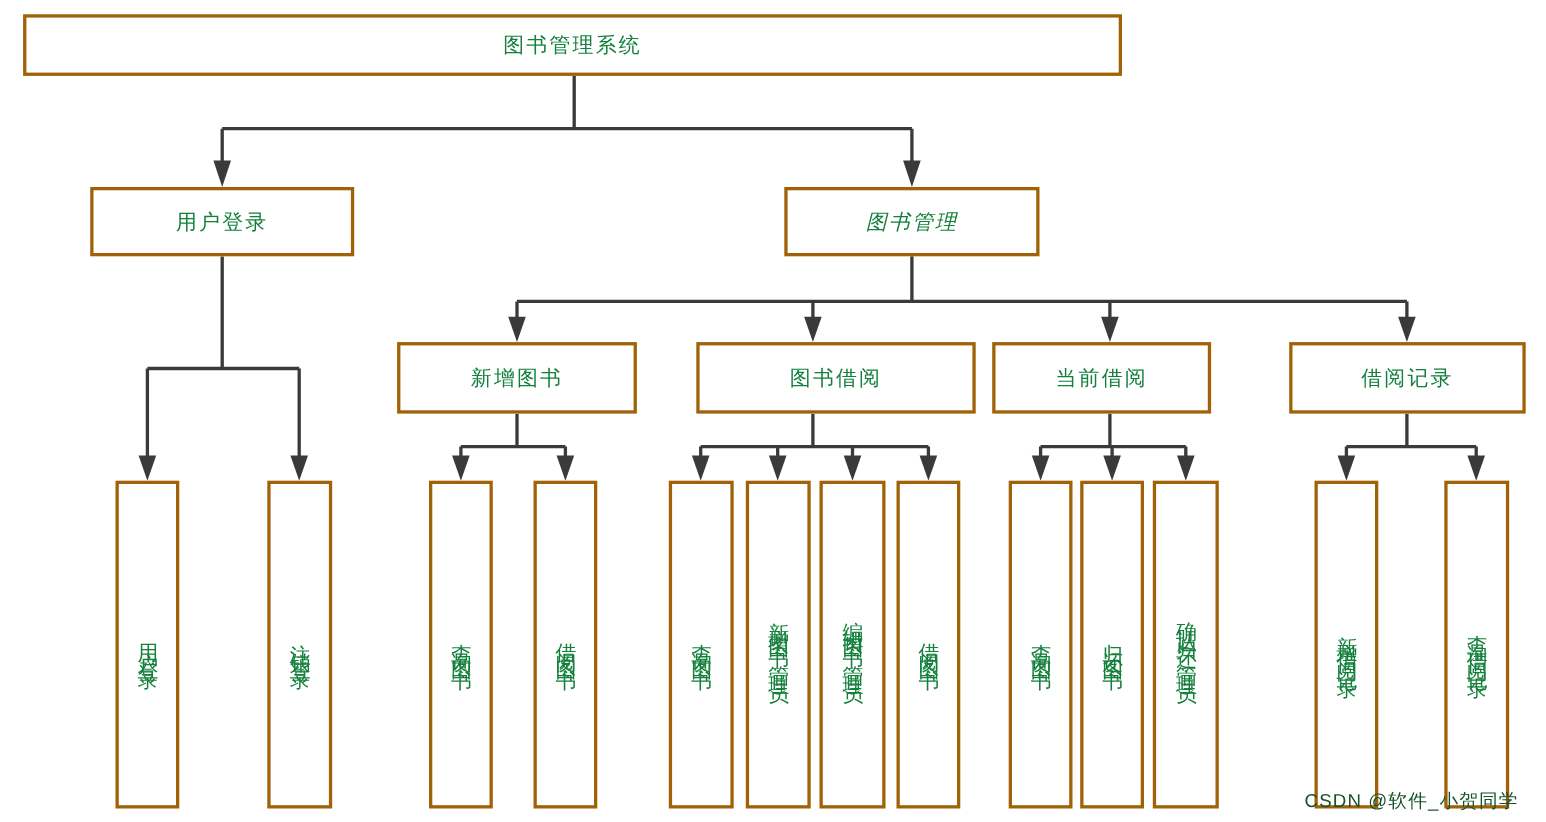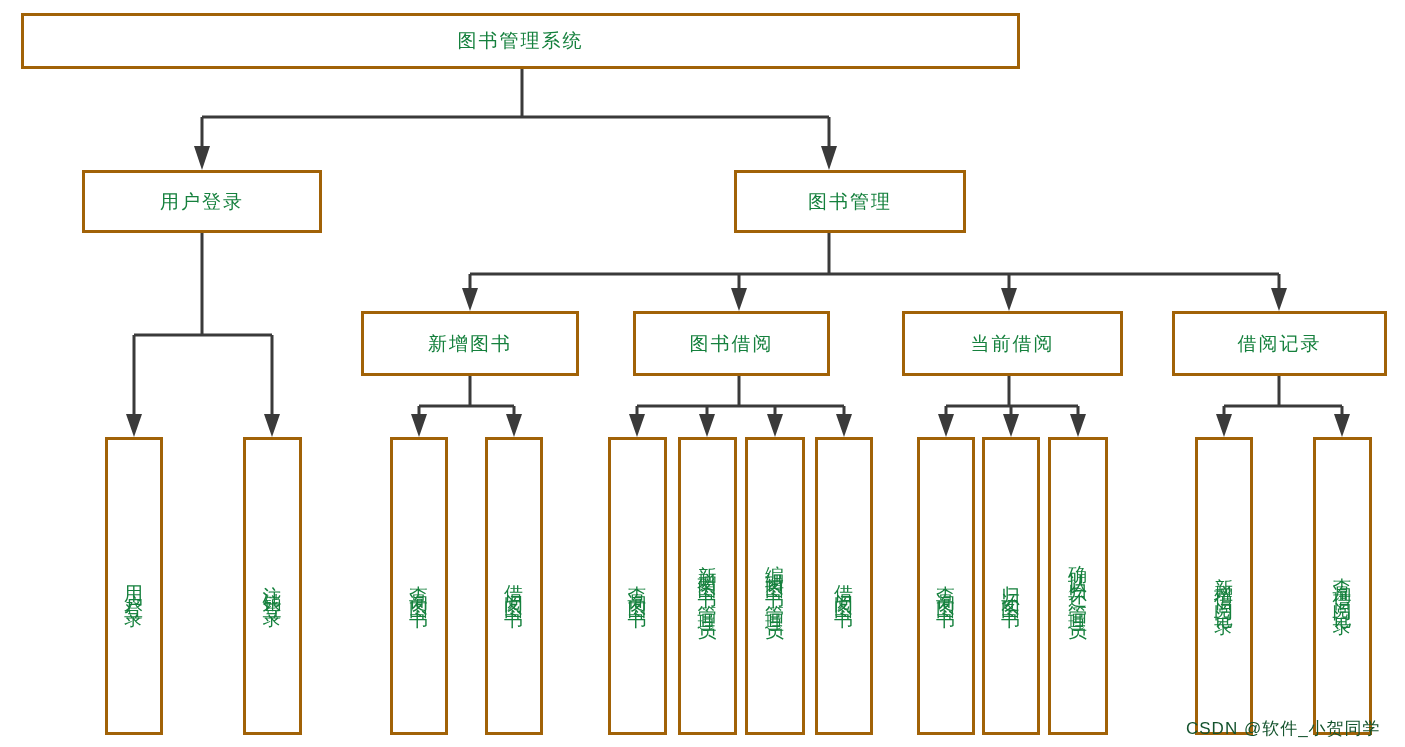--- a/index.html
+++ b/index.html
@@ -87,31 +87,31 @@
     </g>
   </svg>
 
   <div class="box" style="left:21px; top:13px; width:999px; height:56px;">
     <span class="h-label">图书管理系统</span>
   </div>
 
   <div class="box" style="left:82px; top:170px; width:240px; height:63px;">
     <span class="h-label">用户登录</span>
   </div>
-  <div class="box" style="left:734px; top:170px; width:232px; height:63px;">
+  <div class="box" style="left:713px; top:170px; width:232px; height:63px;font-style:italic;">
     <span class="h-label">图书管理</span>
   </div>
 
   <div class="box" style="left:361px; top:311px; width:218px; height:65px;">
     <span class="h-label">新增图书</span>
   </div>
-  <div class="box" style="left:633px; top:311px; width:197px; height:65px;">
+  <div class="box" style="left:633px; top:311px; width:254px; height:65px;">
     <span class="h-label">图书借阅</span>
   </div>
-  <div class="box" style="left:902px; top:311px; width:221px; height:65px;">
+  <div class="box" style="left:902px; top:311px; width:199px; height:65px;">
     <span class="h-label">当前借阅</span>
   </div>
   <div class="box" style="left:1172px; top:311px; width:215px; height:65px;">
     <span class="h-label">借阅记录</span>
   </div>
 
   <div class="box" style="left:105px; top:437px; width:58px; height:298px;">
     <span class="v-label">用户登录</span>
   </div>
   <div class="box" style="left:243px; top:437px; width:59px; height:298px;">

